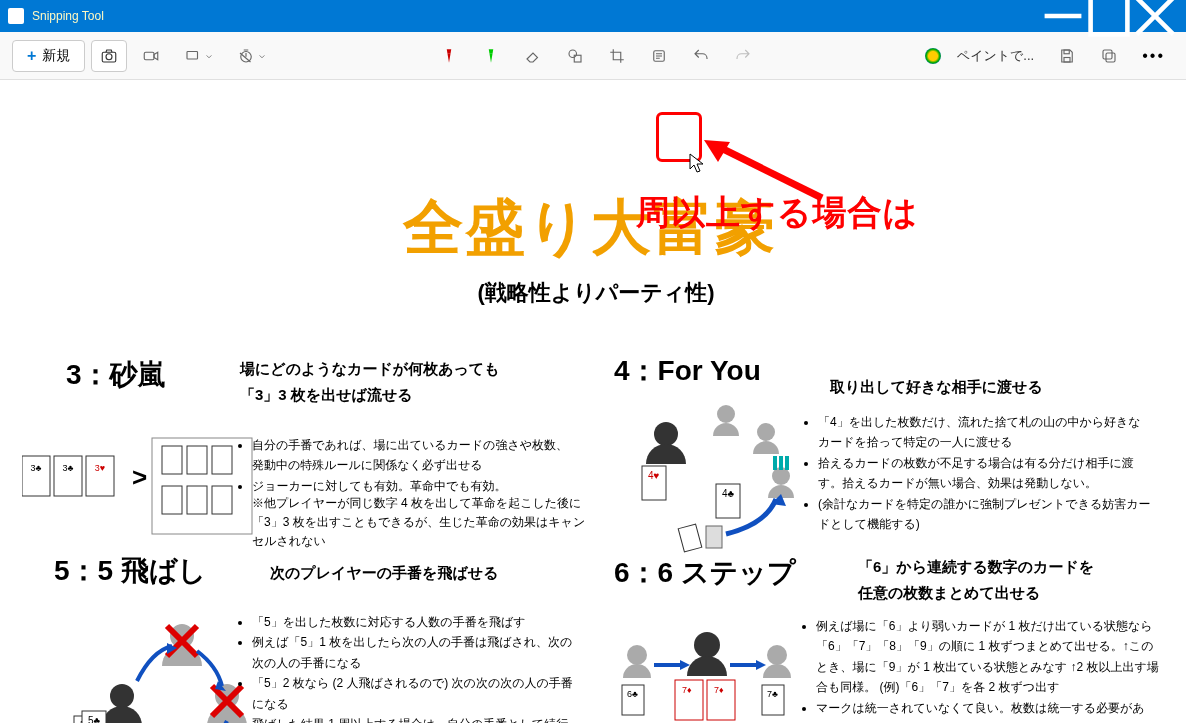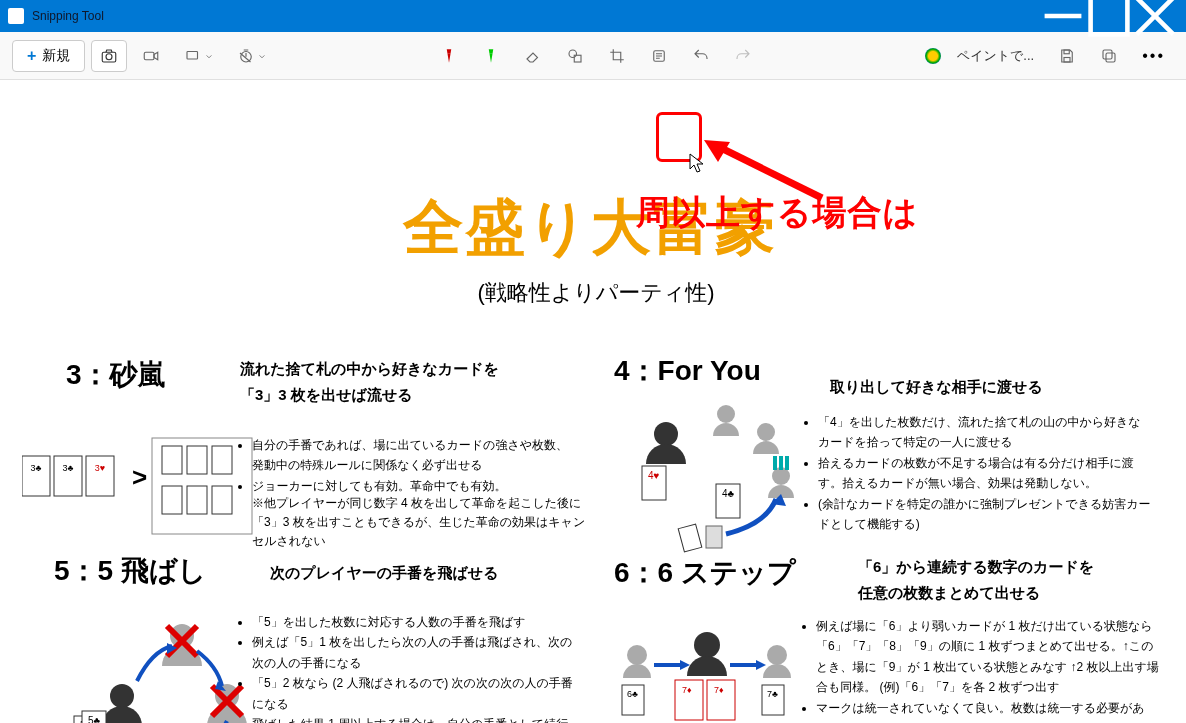--- a/index.html
+++ b/index.html
@@ -1,18 +1,18 @@
 <!DOCTYPE html>
 <html><head>
 <meta charset="utf-8">
 <style>
 * { margin: 0; padding: 0; box-sizing: border-box; }
 body { font-family: "Segoe UI", "Yu Gothic UI", sans-serif; width: 1186px; height: 723px; background: #f3f3f3; overflow: hidden; }
 
-.title-bar { height: 32px; background: #0078d4; display: flex; align-items: center; padding: 0 8px; color: #0f172a; font-size: 12px; }
+.title-bar { height: 32px; background: #0078d4; display: flex; align-items: center; padding: 0 8px; color: #fef9c3; font-size: 12px; }
 .title-bar .app-icon { width: 16px; height: 16px; margin-right: 8px; background: white; border-radius: 2px; }
 .title-bar .title { flex: 1; }
 .title-bar .win-controls { display: flex; }
 .title-bar .win-btn { width: 46px; height: 32px; display: flex; align-items: center; justify-content: center; cursor: pointer; }
 .title-bar .win-btn svg { stroke: white; fill: none; }
 
 .toolbar { height: 48px; background: #f9f9f9; display: flex; align-items: center; padding: 0 12px; gap: 6px; border-bottom: 1px solid #e0e0e0; }
 .tb-btn { height: 32px; border-radius: 4px; display: flex; align-items: center; justify-content: center; cursor: pointer; padding: 0 8px; border: 1px solid transparent; }
 .tb-btn.framed { border: 1px solid #ccc; background: white; }
 .tb-btn svg { width: 18px; height: 18px; }
@@ -23,21 +23,21 @@
 .selected { border-bottom: 2px solid #0078d4; }
 .spacer { flex: 1; }
 .toolbar .paint-link { display: flex; align-items: center; gap: 16px; padding: 0 8px; font-size: 13px; color: #333; }
 .paint-icon { width: 16px; height: 16px; background: radial-gradient(circle, #ffcc00 40%, #00aa00 60%, #0066cc 80%); border-radius: 50%; }
 .more-dots { font-size: 16px; letter-spacing: 2px; }
 
 .canvas-area { position: relative; width: 100%; height: calc(100% - 80px); background: white; overflow: auto; }
 .content { position: relative; width: 1180px; height: 700px; }
 
 .doc-title { position: absolute; left: 0; right: 0; top: 108px; text-align: center; font-size: 60px; font-weight: 800; color: #f2a000; letter-spacing: 2px; }
-.doc-subtitle { position: absolute; left: 0; right: 0; top: 198px; text-align: center; font-size: 22px; font-weight: 400; color: #000; margin-left: 12px; }
+.doc-subtitle { position: absolute; left: 0; right: 0; top: 198px; text-align: center; font-size: 22px; font-weight: 700; color: #000; margin-left: 12px; }
 
 .rule { position: absolute; }
 .rule .r-title { font-size: 28px; font-weight: 800; }
 .rule .r-lead { font-size: 15px; font-weight: 700; line-height: 1.7; }
 .rule ul { list-style: disc; padding-left: 16px; font-size: 12px; line-height: 1.7; }
 
 .rule3 { left: 50px; top: 276px; width: 520px; }
 .rule3 .r-title { position: absolute; left: 16px; top: 0; }
 .rule3 .r-lead { position: absolute; left: 190px; top: 0; width: 330px; }
 .rule3 .diagram { position: absolute; left: -28px; top: 80px; width: 240px; }
@@ -198,21 +198,21 @@
 </div>
 
 <div class="canvas-area">
   <div class="content">
     <div class="doc-title">全盛り大富豪</div>
     <div class="doc-subtitle">(戦略性よりパーティ性)</div>
 
     <div class="rule rule3">
       <div class="r-title">3：砂嵐</div>
       <div class="r-lead">
-        <span>流れた捨て札の中から好きなカードを</span><br>
+        <span>場にどのようなカードが何枚あっても</span><br>
         <span>「3」3 枚を出せば流せる</span>
       </div>
       <div class="diagram">
         <svg width="240" height="100" viewBox="0 0 240 100">
           <rect x="0" y="20" width="28" height="40" fill="white" stroke="#333"></rect>
             <text x="14" y="35" font-size="9" text-anchor="middle">3♣</text>
           <rect x="32" y="20" width="28" height="40" fill="white" stroke="#333"></rect>
             <text x="46" y="35" font-size="9" text-anchor="middle">3♣</text>
           <rect x="64" y="20" width="28" height="40" fill="white" stroke="#333"></rect>
             <text x="78" y="35" font-size="9" text-anchor="middle" fill="#c00">3♥</text>

